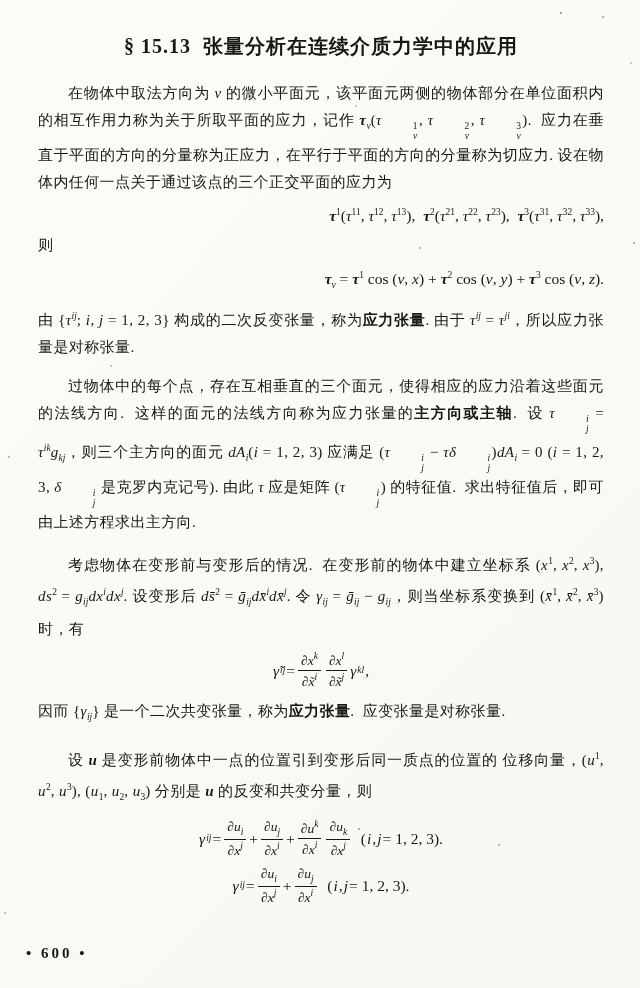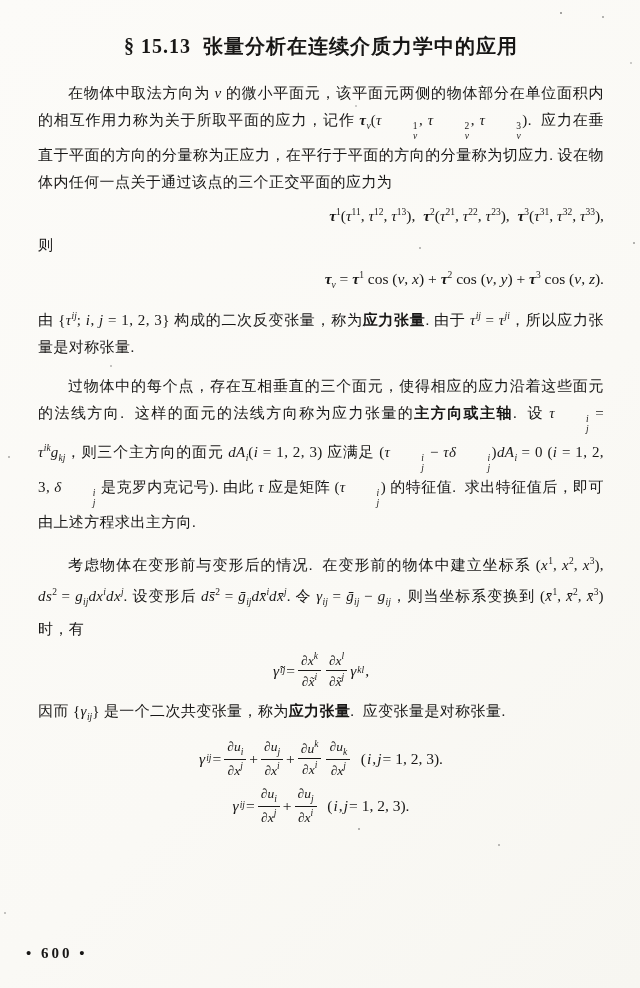--- a/index.html
+++ b/index.html
@@ -151,20 +151,21 @@
   <div class="formula-frac"><span class="wrap"><i>γ̃</i><sub><i>ij</i></sub> = <span class="frac">
           <span class="num">∂<i>x</i><sup><i>k</i></sup></span>
           <span class="den">∂<i>x̃</i><sup><i>i</i></sup></span>
         </span> <span class="frac">
           <span class="num">∂<i>x</i><sup><i>l</i></sup></span>
           <span class="den">∂<i>x̃</i><sup><i>j</i></sup></span>
         </span> <i>γ</i><sub><i>kl</i></sub>,</span></div>
 
   <p class="body">因而 {<i>γ</i><sub><i>ij</i></sub>} 是一个二次共变张量，称为<b>应力张量</b>.&nbsp;&nbsp;应变张量是对称张量.</p>
 
+  <p class="body indent">设 <b><i>u</i></b> 是变形前物体中一点的位置引到变形后同一质点的位置的 位移向量，(<i>u</i><sup>1</sup>, <i>u</i><sup>2</sup>, <i>u</i><sup>3</sup>), (<i>u</i><sub>1</sub>, <i>u</i><sub>2</sub>, <i>u</i><sub>3</sub>) 分别是 <b><i>u</i></b> 的反变和共变分量，则</p>
 
   <div class="formula-frac"><span class="wrap"><i>γ</i><sub><i>ij</i></sub> = <span class="frac">
           <span class="num">∂<i>u</i><sub><i>i</i></sub></span>
           <span class="den">∂<i>x</i><sup><i>j</i></sup></span>
         </span> + <span class="frac">
           <span class="num">∂<i>u</i><sub><i>j</i></sub></span>
           <span class="den">∂<i>x</i><sup><i>i</i></sup></span>
         </span> + <span class="frac">
           <span class="num">∂<i>u</i><sup><i>k</i></sup></span>
           <span class="den">∂<i>x</i><sup><i>i</i></sup></span>

